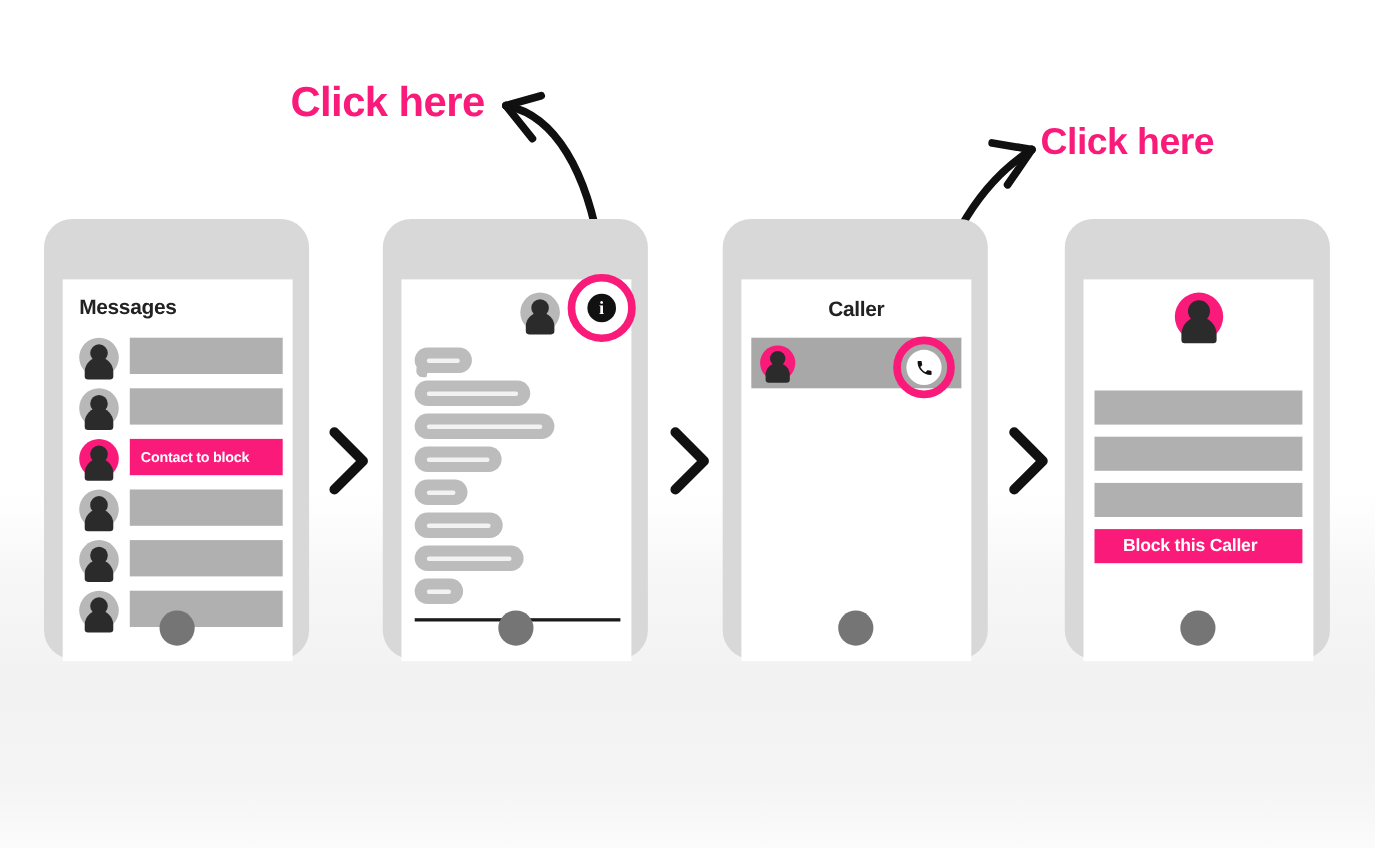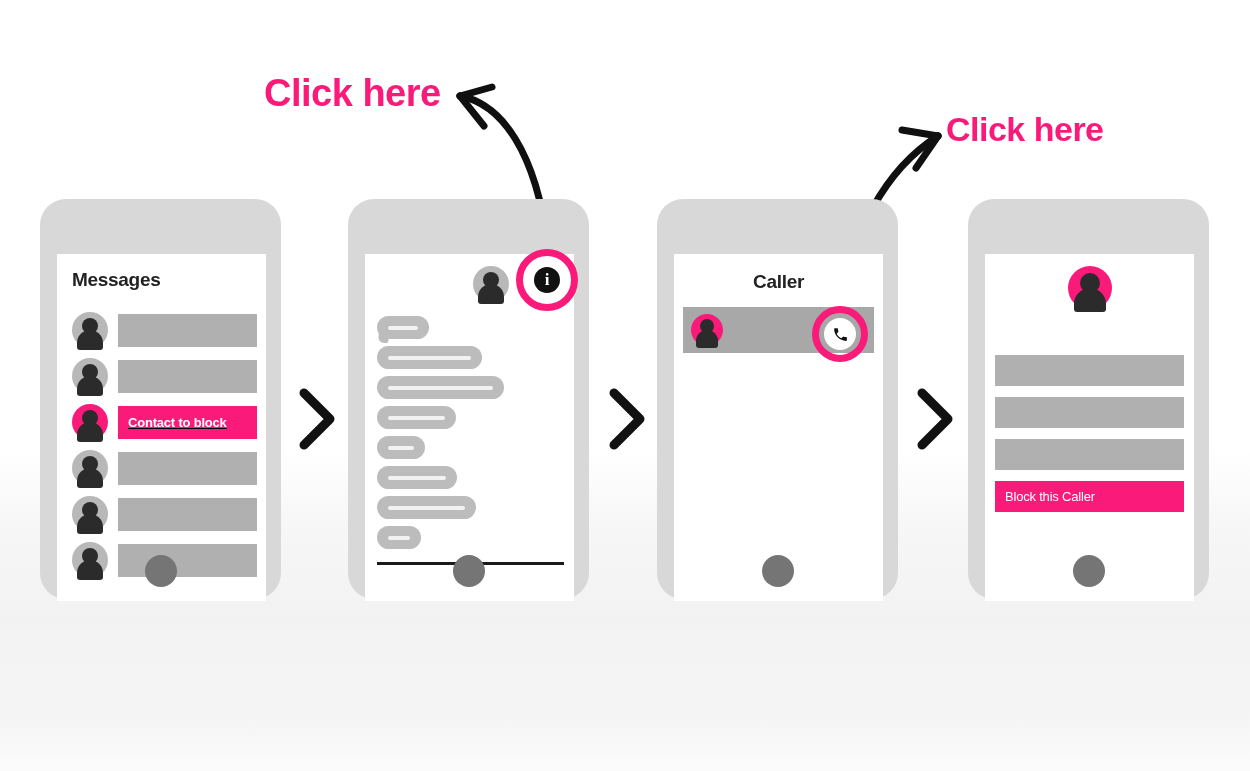--- a/index.html
+++ b/index.html
@@ -129,23 +129,21 @@
     position: absolute;
     left: 15px; top: 15px;
   }
   .msg-list {
     position: absolute;
     left: 15px; top: 53px;
     right: 9px;
   }
   .msg-row {
     display: flex;
-    align-items: center;
     height: 46px;
-    text-decoration: underline;
   }
   .msg-row .bar {
     flex: 1;
     height: 33px;
     background: #b0b0b0;
     margin-left: 10px;
   }
   .msg-row .bar.highlight {
     background: #fa1a7a;
     display: flex;
@@ -305,23 +303,23 @@
     background: #b0b0b0;
     margin-bottom: 11px;
   }
   .option-bar.block {
     background: #fa1a7a;
     display: flex;
     align-items: center;
   }
   .option-bar.block span {
     color: #fff;
-    font-size: 13px;
-    font-weight: normal;
-    padding-left: 10px;
+    font-size: 16px;
+    font-weight: bold;
+    padding-left: 26px;
     letter-spacing: -0.2px;
   }
 </style>
 </head>
 <body>
 
 <div id="stage">
 
   <div class="callout" id="callout-1">Click here</div>
 

